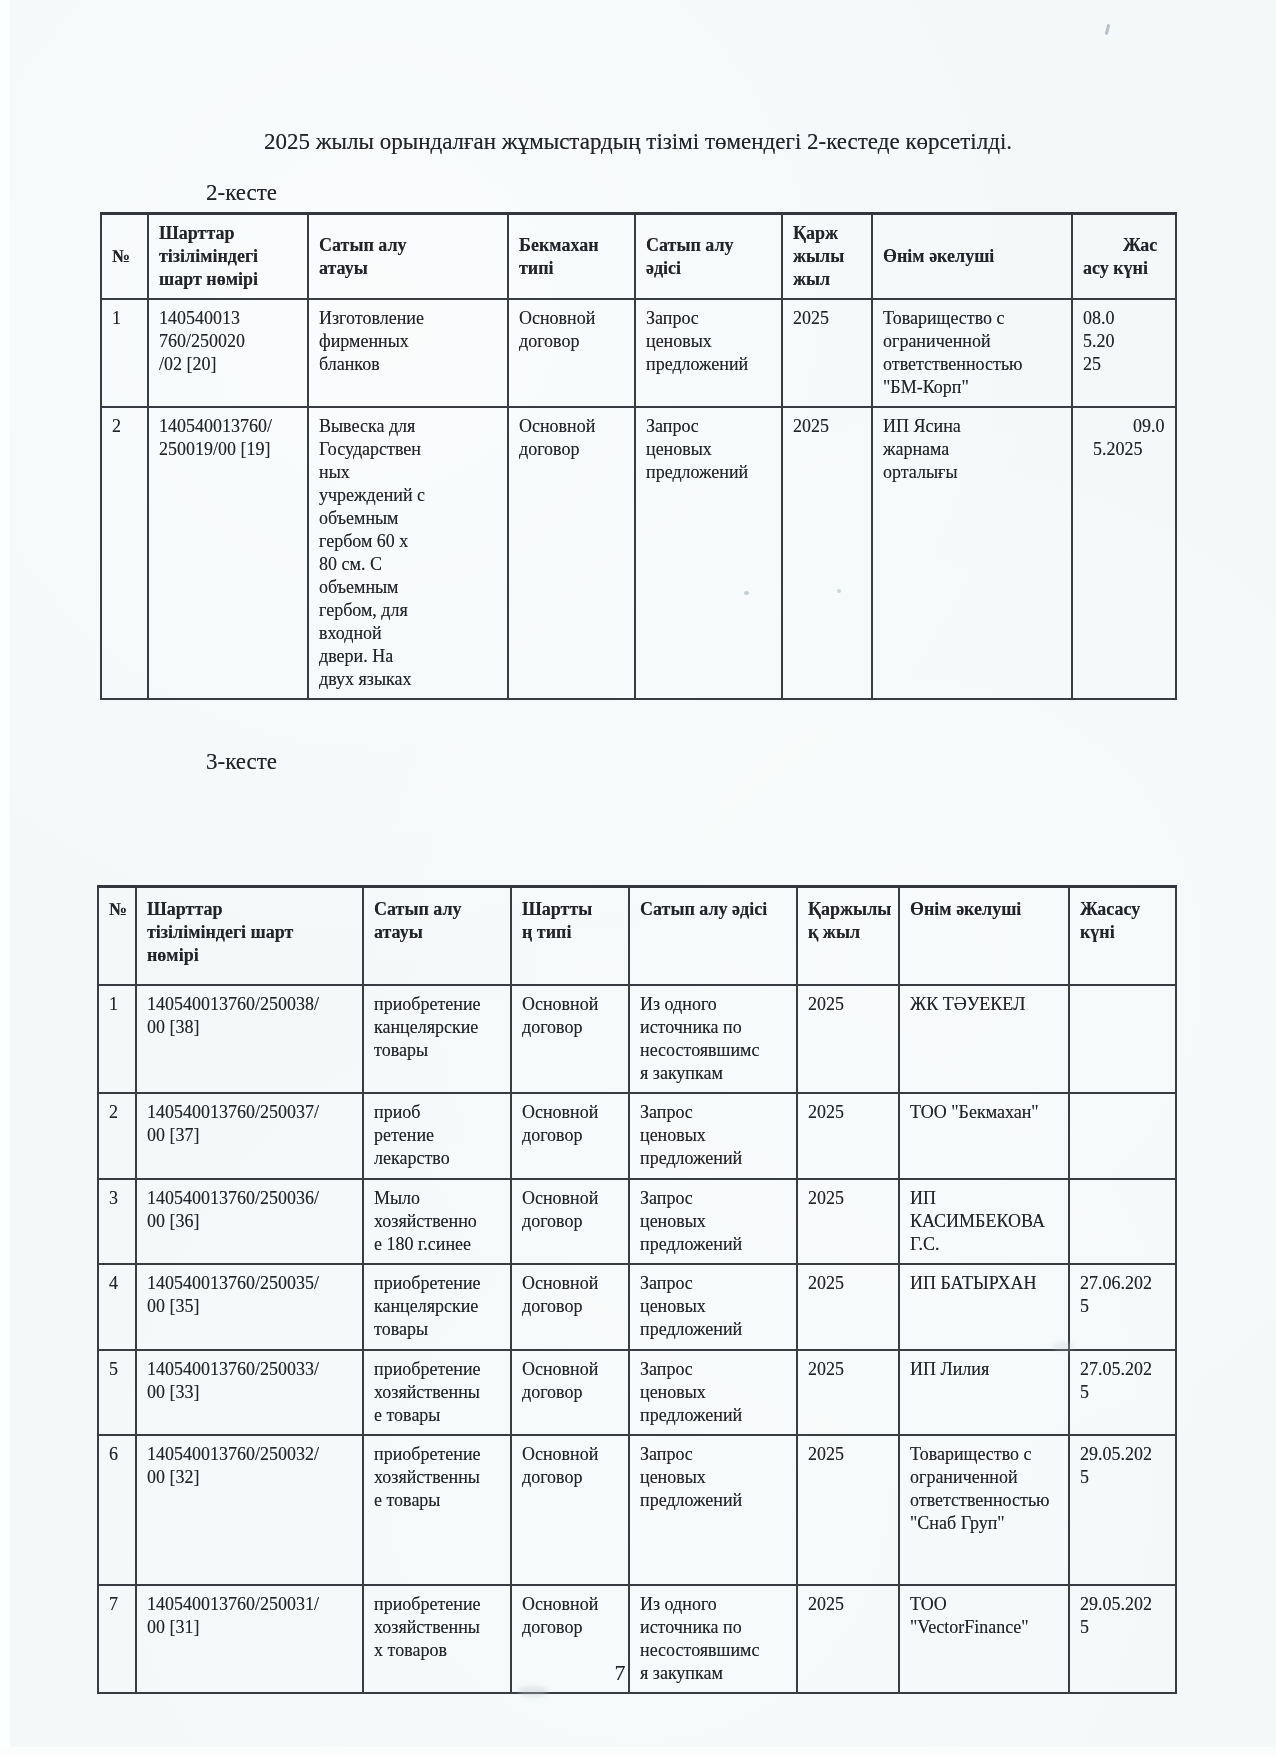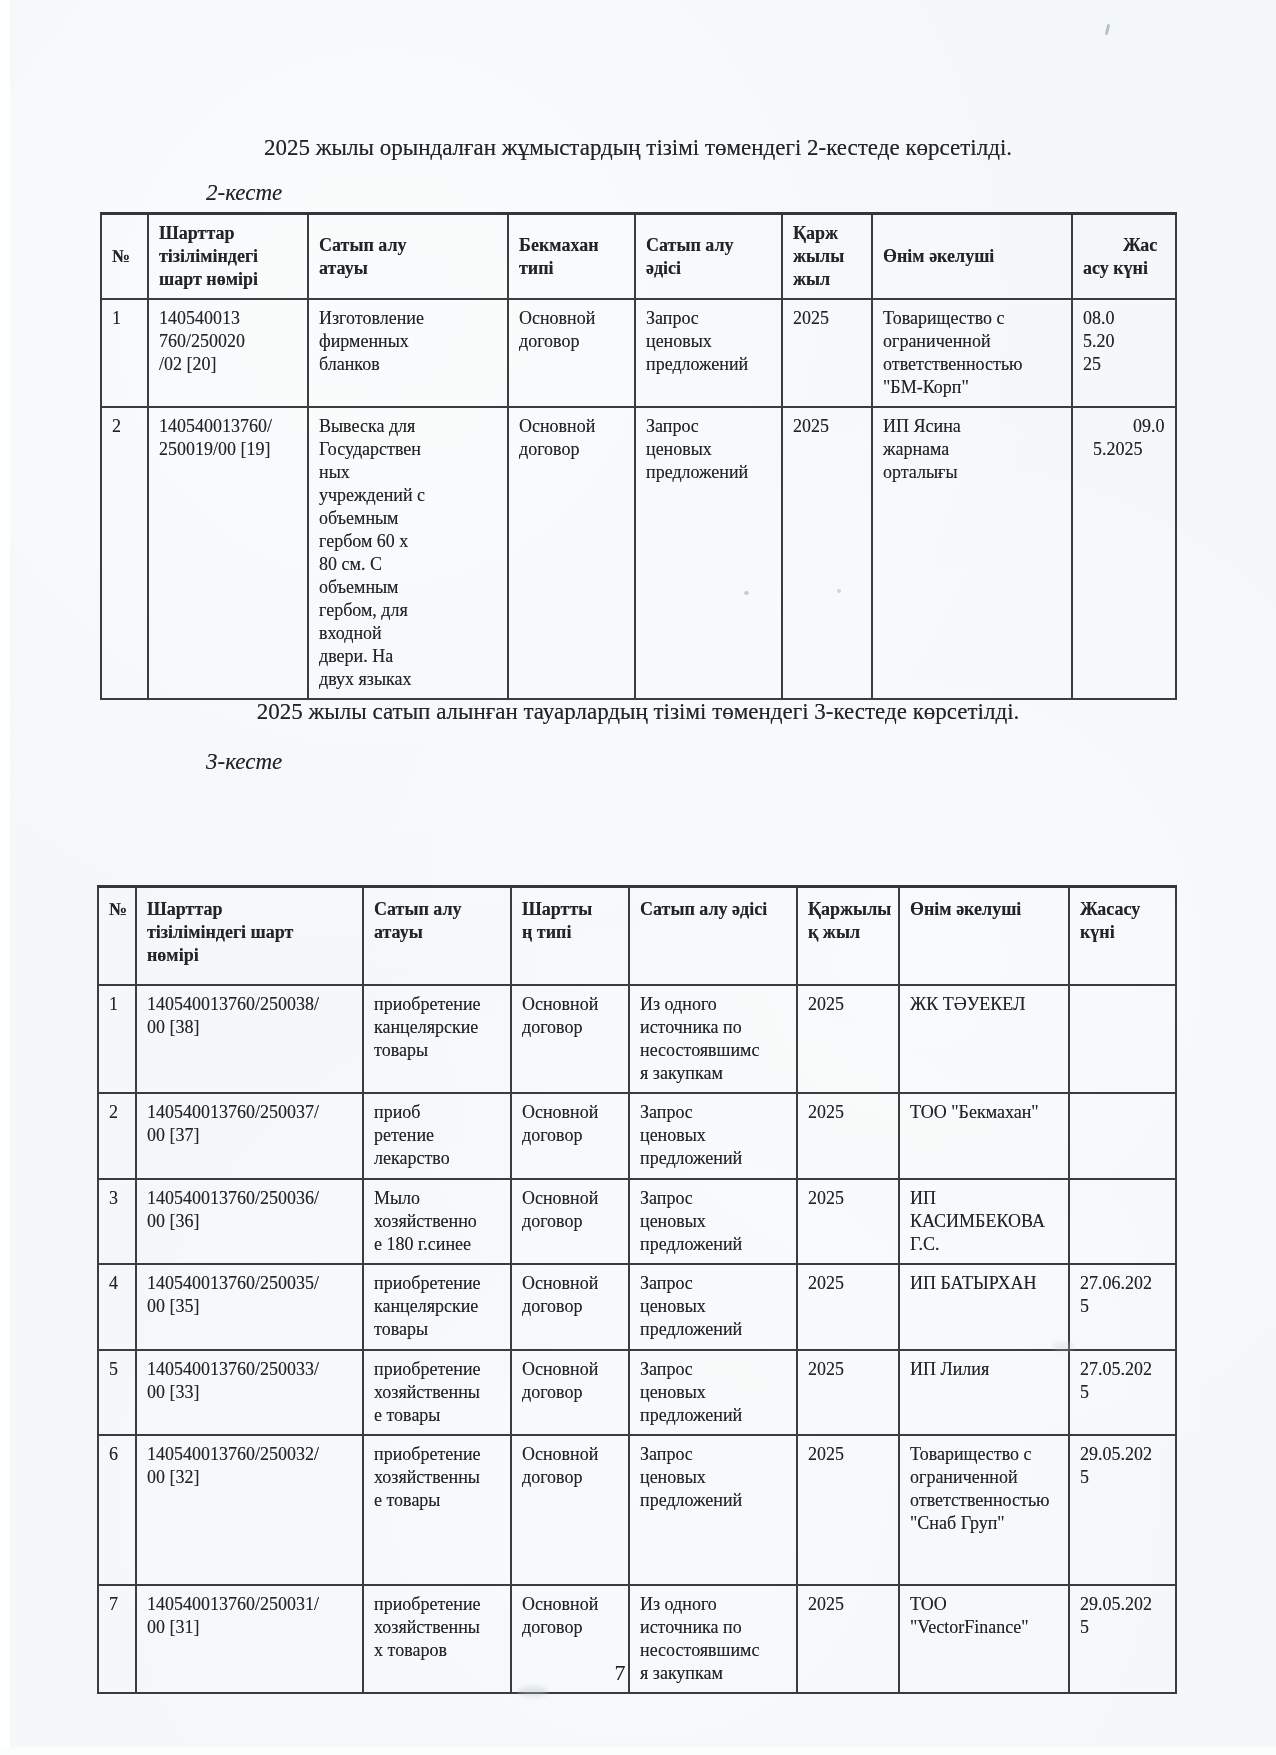--- a/index.html
+++ b/index.html
@@ -19,26 +19,26 @@
   .sheet *{box-sizing:border-box;}
   .edge-left{position:absolute;left:0;top:0;width:10px;height:100%;background:#fdfefe;}
   .edge-bottom{position:absolute;left:0;bottom:0;width:100%;height:8px;background:#fbfdfd;}
 
   .doc-title{
     position:absolute;left:100px;width:1076px;
     text-align:center;
     font-size:23px;line-height:30px;
     text-shadow:0 0 .6px rgba(35,36,42,.55);
   }
-  #title-2{top:127px;margin-top:6px;}
+  #title-2{top:127px;}
   #title-3{top:697px;}
 
   .table-caption{
     position:absolute;left:206px;
-    font-style:italic;font-size:23px;
+    font-size:23px;
     text-shadow:0 0 .5px rgba(35,36,42,.5);
   }
   #caption-2{top:180px;}
   #caption-3{top:749px;}
 
   table.doc-table{
     position:absolute;
     border-collapse:collapse;
     table-layout:fixed;
     font-size:18px;line-height:23px;
@@ -183,21 +183,20 @@
           <td>2025</td>
           <td>ИП Ясина
 жарнама
 орталығы</td>
           <td>09.0
 5.2025</td>
         </tr>
       </tbody>
   </table>
 
-  <div class="doc-title" id="title-3">2025 жылы сатып алынған тауарлардың тізімі төмендегі 3-кестеде көрсетілді.</div>
 
   <div class="table-caption" id="caption-3">3-кесте</div>
 
   <table class="doc-table t3">
     <colgroup>
       <col class="c0">
         <col class="c1">
         <col class="c2">
         <col class="c3">
       <col class="c4">

